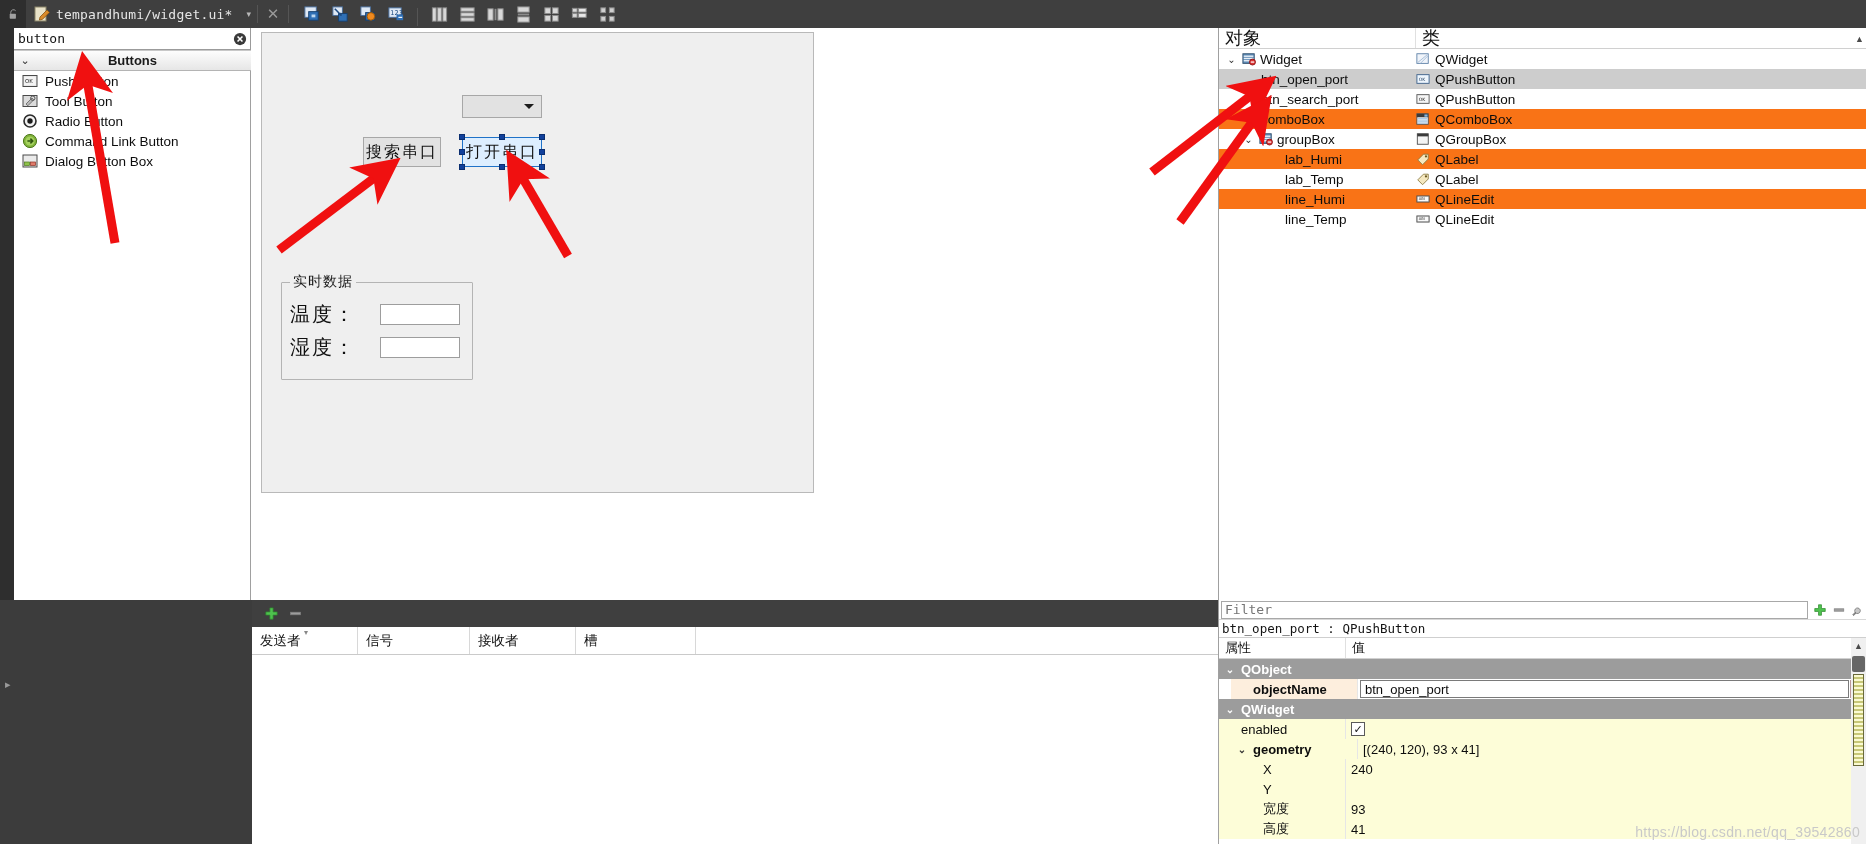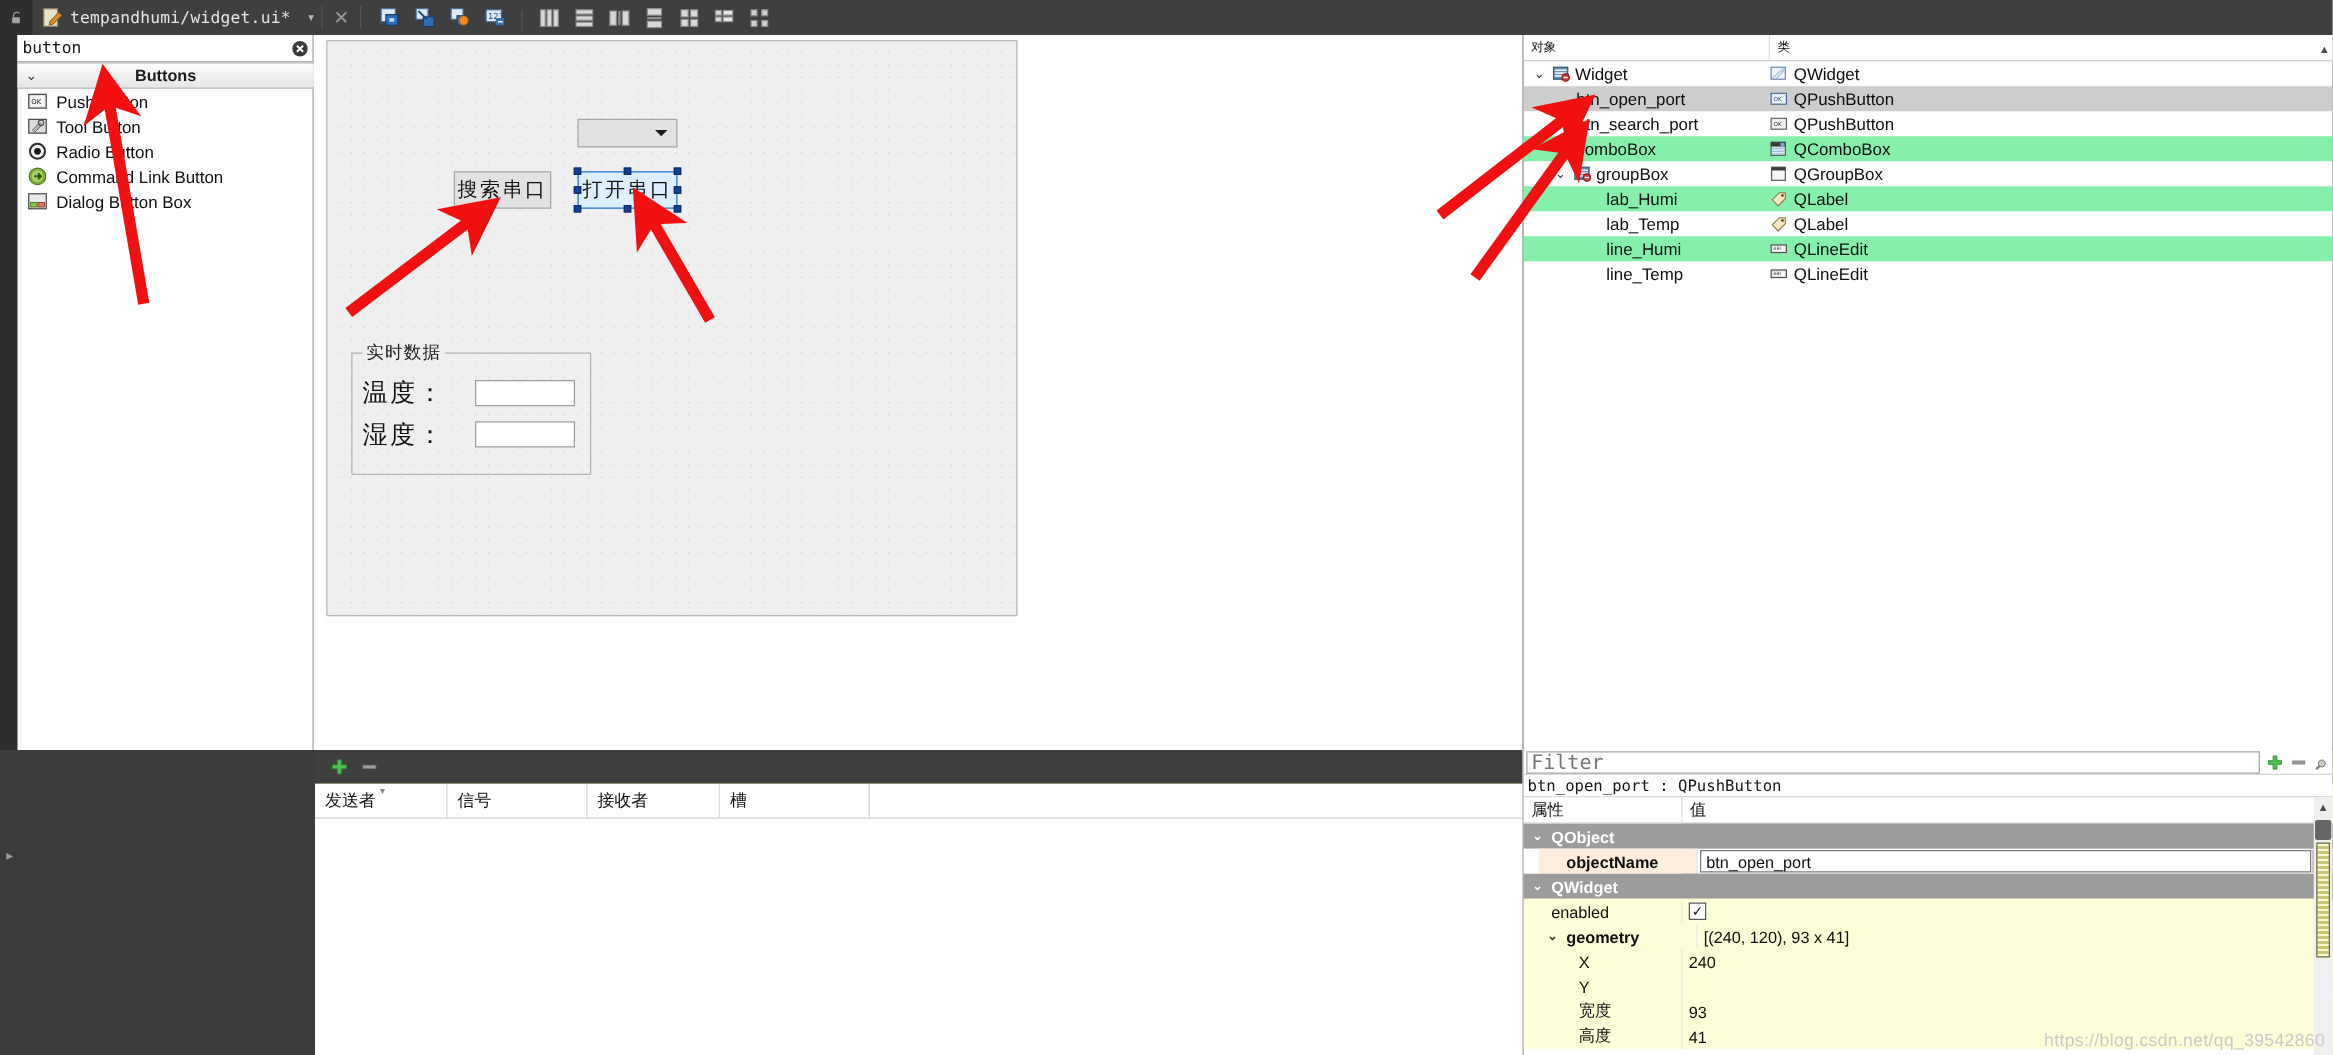--- a/index.html
+++ b/index.html
@@ -195,33 +195,33 @@
   
   .rightpane {
     position: absolute; left: 1218px; top: 28px; width: 648px; height: 572px;
     background: #ffffff; border-left: 1px solid #a0a0a0;
   }
   .oi-header {
     position: absolute; left: 0; top: 0; width: 648px; height: 21px;
     background: #fff; border-bottom: 1px solid #d0d0d0; display: flex;
   }
   .oi-th {
-    font-size: 10px; color: #111; display: flex; align-items: center;
+    font-size: 18px; color: #111; display: flex; align-items: center;
     padding-left: 6px; cursor: pointer;
   }
   .oi-th.obj { width: 197px; border-right: 1px solid #e0e0e0; }
   .oi-th.cls { flex: 1; }
   .oi-scrollup {
     position: absolute; right: 0; top: 0; width: 15px; height: 21px;
     display: flex; align-items: center; justify-content: center;
     color: #4a4a4a; font-size: 9px; cursor: pointer;
   }
   .oi-rows { position: absolute; left: 0; top: 21px; width: 648px; }
   .oi-row { height: 20px; display: flex; align-items: center; position: relative; cursor: pointer; }
-  .oi-row.alt { background: #86efac; }
+  .oi-row.alt { background: #f97316; }
   .oi-row.sel { background: #cdcdcd; }
   .oi-objcell {
     width: 197px; display: flex; align-items: center; gap: 4px;
     font-size: 13.5px; color: #0d0d0d; height: 20px;
   }
   .oi-clscell {
     flex: 1; display: flex; align-items: center; gap: 5px;
     font-size: 13.5px; color: #0d0d0d;
   }
   .oi-chev { width: 13px; text-align: center; font-size: 10px; color: #333; }
@@ -232,21 +232,21 @@
     position: absolute; left: 1218px; top: 600px; width: 648px; height: 244px;
     background: #fff; border-left: 1px solid #a0a0a0;
   }
   .pe-filterbar {
     position: absolute; left: 0; top: 0; width: 648px; height: 20px;
     display: flex; align-items: center; background: #fff;
     border-bottom: 1px solid #d8d8d8;
   }
   .pe-filterbar input {
     flex: 1; height: 18px; border: 1px solid #a8a8a8; outline: none;
-    font-family: "DejaVu Sans Mono", monospace; font-size: 16px;
+    font-family: "DejaVu Sans Mono", monospace; font-size: 13px;
     color: #333; padding-left: 3px; margin: 0 2px 0 2px;
   }
   .pe-fbtn {
     width: 19px; height: 20px; display: flex; align-items: center;
     justify-content: center; cursor: pointer;
   }
   .pe-objline {
     position: absolute; left: 0; top: 20px; width: 648px; height: 18px;
     background: #fff; border-bottom: 1px solid #cfcfcf;
     font-family: "DejaVu Sans Mono", monospace; font-size: 12.5px;

